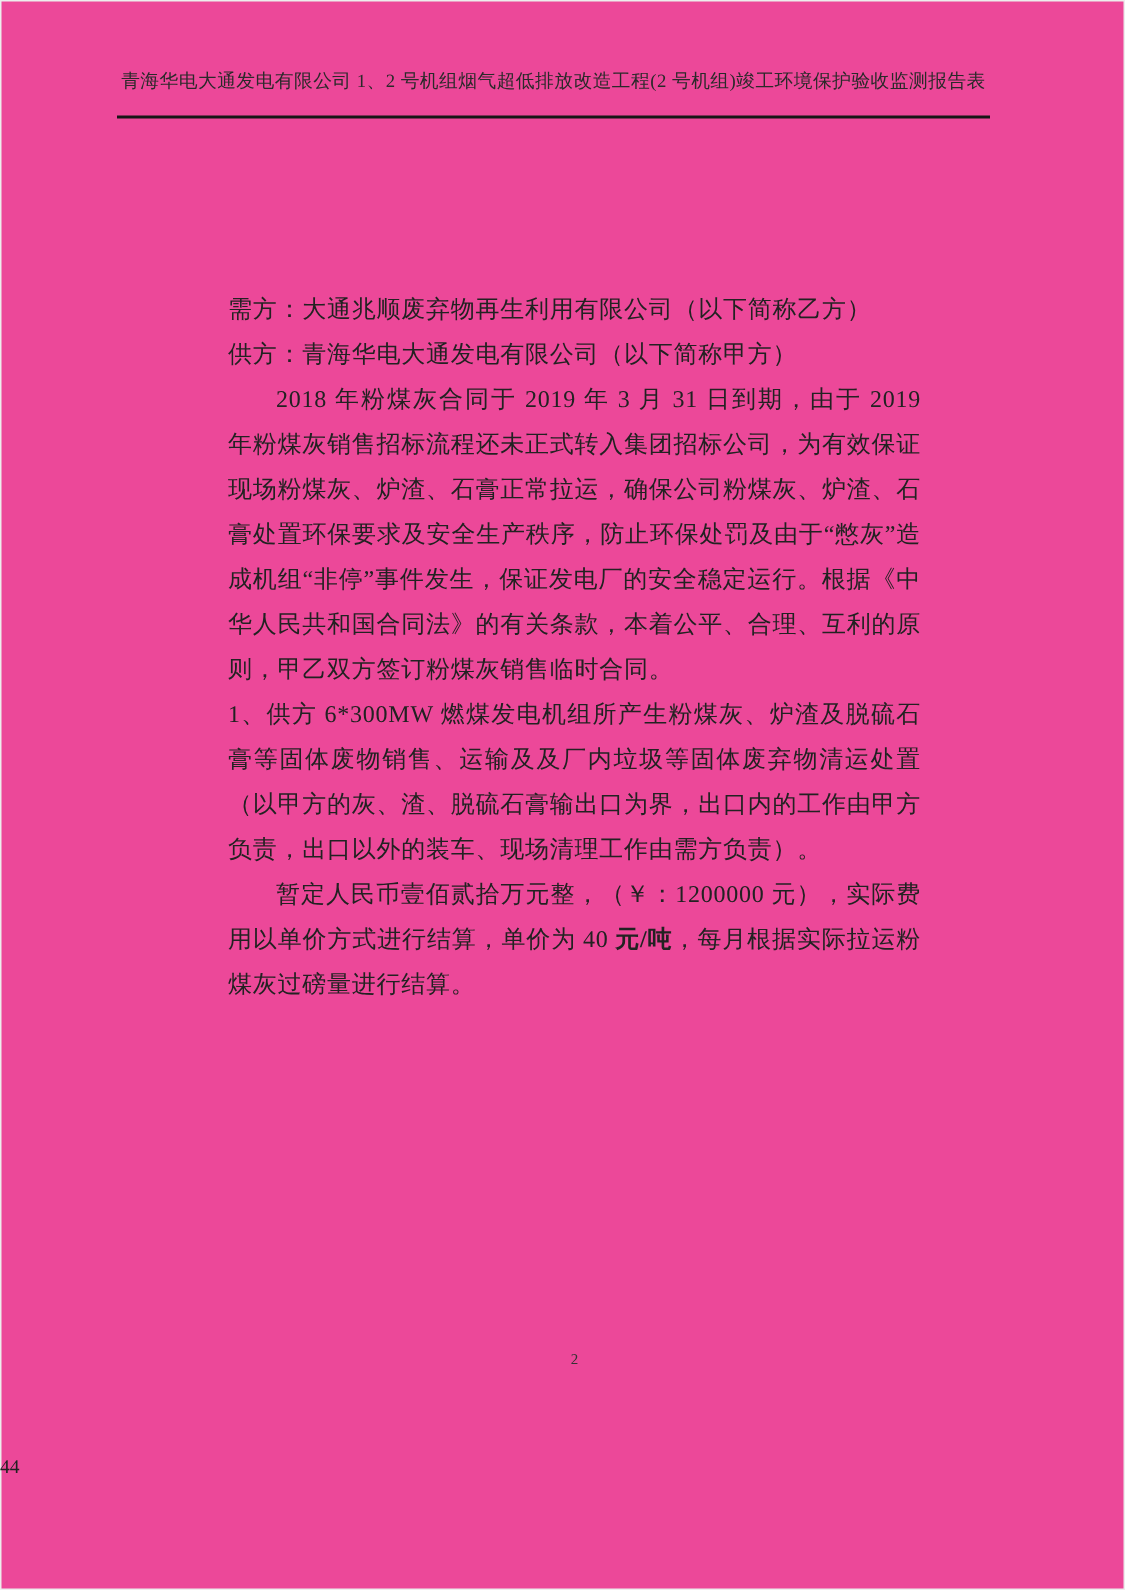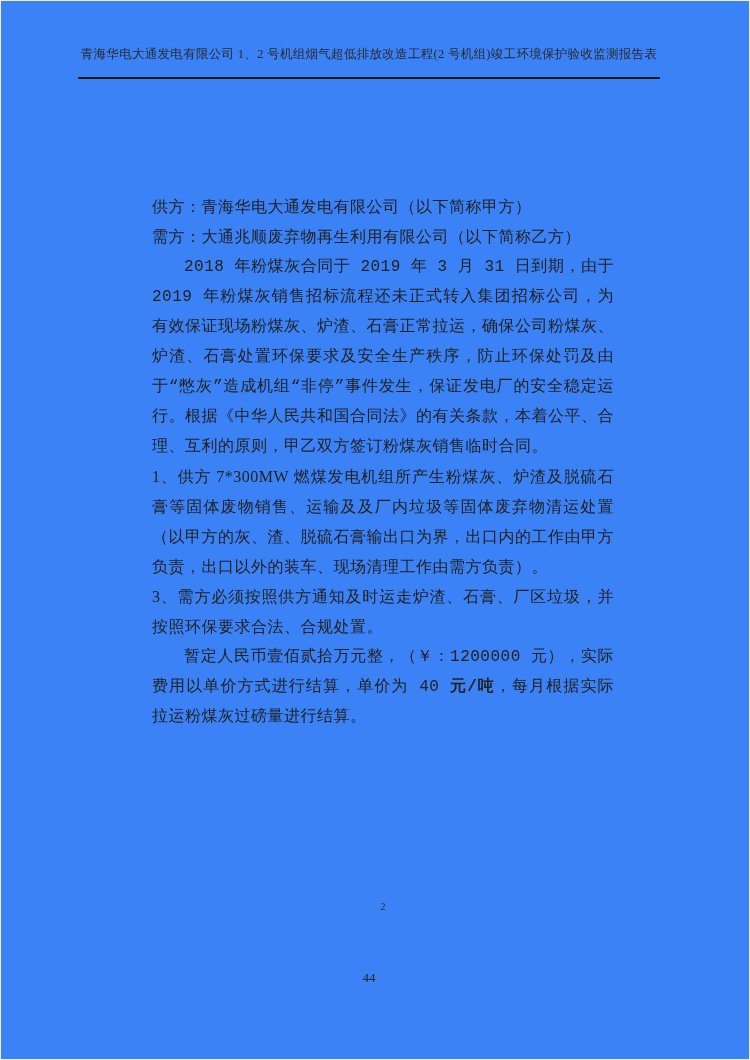--- a/index.html
+++ b/index.html
@@ -4,21 +4,21 @@
 <style>
   html, body {
     margin: 0;
     padding: 0;
     background: #ffffff;
   }
   .page {
     position: relative;
     width: 750px;
     height: 1060px;
-    background: #3b82f6;
+    background: #ec4899;
     font-family: "Liberation Serif", "DejaVu Serif", serif;
     overflow: hidden;
   }
   .page-frame {
     position: absolute;
     inset: 0;
     border: 1px solid #ededed;
     pointer-events: none;
   }
   .doc-header {
@@ -50,21 +50,20 @@
     color: #222222;
     text-align: justify;
     letter-spacing: 0.5px;
   }
   .doc-body p.para {
     margin: 0;
     padding: 0;
   }
   .doc-body p.indent {
     text-indent: 2em;
-    font-family: Liberation Mono, monospace;
   }
   .doc-body p.heading {
     font-weight: bold;
   }
   .doc-body span.b {
     font-weight: bold;
   }
   .inner-page-number {
     position: absolute;
     top: 901px;
@@ -72,40 +71,39 @@
     width: 462px;
     text-align: center;
     font-size: 10px;
     color: #333333;
   }
   .page-number {
     position: absolute;
     top: 970px;
     left: 0;
     width: 738px;
-    text-align: center;
+    text-align: left;
     font-size: 13px;
     color: #222222;
   }
 </style>
 </head>
 <body>
 
 <div class="page">
   <div class="page-frame"></div>
 
   <div class="doc-header">青海华电大通发电有限公司 1、2 号机组烟气超低排放改造工程(2 号机组)竣工环境保护验收监测报告表</div>
 
   <div class="header-rule"></div>
 
   <div class="doc-body" id="doc-body">
+      <p class="para"><span>需方：大通兆顺废弃物再生利用有限公司（以下简称乙方）</span></p>
       <p class="para"><span>供方：青海华电大通发电有限公司（以下简称甲方）</span></p>
-      <p class="para"><span>需方：大通兆顺废弃物再生利用有限公司（以下简称乙方）</span></p>
       <p class="para indent"><span>2018 年粉煤灰合同于 2019 年 3 月 31 日到期，由于 2019 年粉煤灰销售招标流程还未正式转入集团招标公司，为有效保证现场粉煤灰、炉渣、石膏正常拉运，确保公司粉煤灰、炉渣、石膏处置环保要求及安全生产秩序，防止环保处罚及由于“憋灰”造成机组“非停”事件发生，保证发电厂的安全稳定运行。根据《中华人民共和国合同法》的有关条款，本着公平、合理、互利的原则，甲乙双方签订粉煤灰销售临时合同。</span></p>
-      <p class="para"><span>1、供方 7*300MW 燃煤发电机组所产生粉煤灰、炉渣及脱硫石膏等固体废物销售、运输及及厂内垃圾等固体废弃物清运处置（以甲方的灰、渣、脱硫石膏输出口为界，出口内的工作由甲方负责，出口以外的装车、现场清理工作由需方负责）。</span></p>
-      <p class="para"><span>3、需方必须按照供方通知及时运走炉渣、石膏、厂区垃圾，并按照环保要求合法、合规处置。</span></p>
+      <p class="para"><span>1、供方 6*300MW 燃煤发电机组所产生粉煤灰、炉渣及脱硫石膏等固体废物销售、运输及及厂内垃圾等固体废弃物清运处置（以甲方的灰、渣、脱硫石膏输出口为界，出口内的工作由甲方负责，出口以外的装车、现场清理工作由需方负责）。</span></p>
       <p class="para indent"><span>暂定人民币壹佰贰拾万元整，（￥：1200000 元），实际费用以单价方式进行结算，单价为 40 </span><span class="b">元/吨</span><span>，每月根据实际拉运粉煤灰过磅量进行结算。</span></p>
     </div>
 
   <div class="inner-page-number">2</div>
 
   <div class="page-number">44</div>
 </div>
 
 </body></html>

